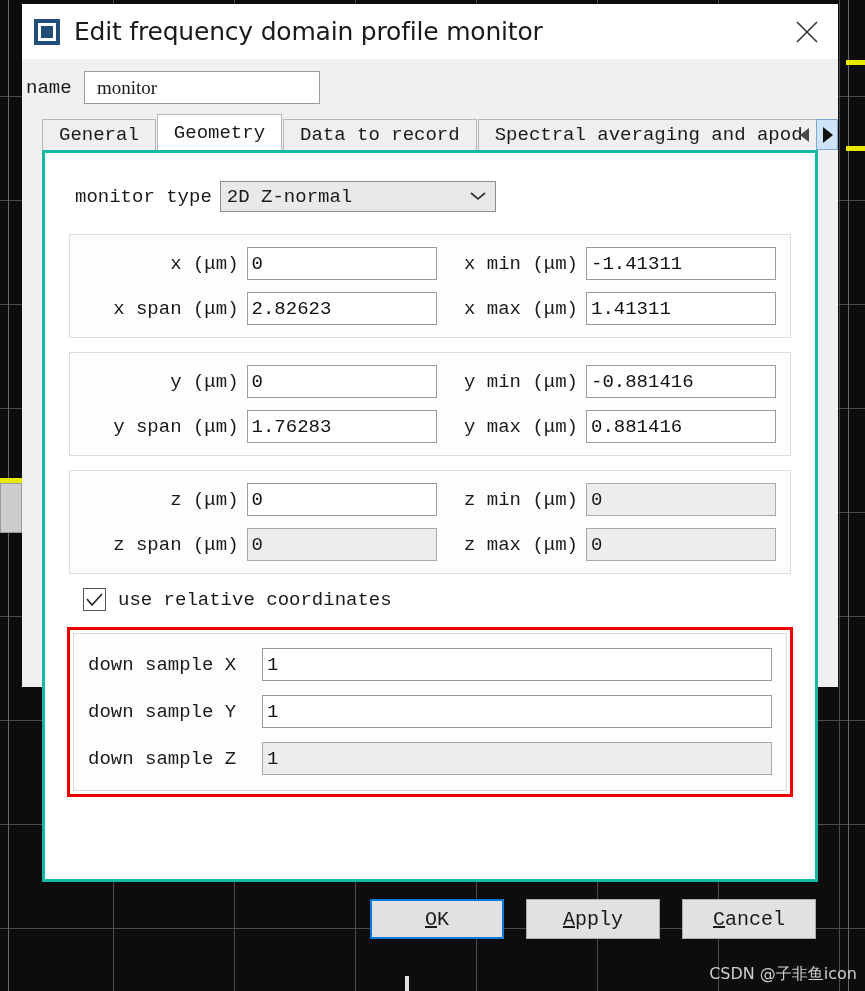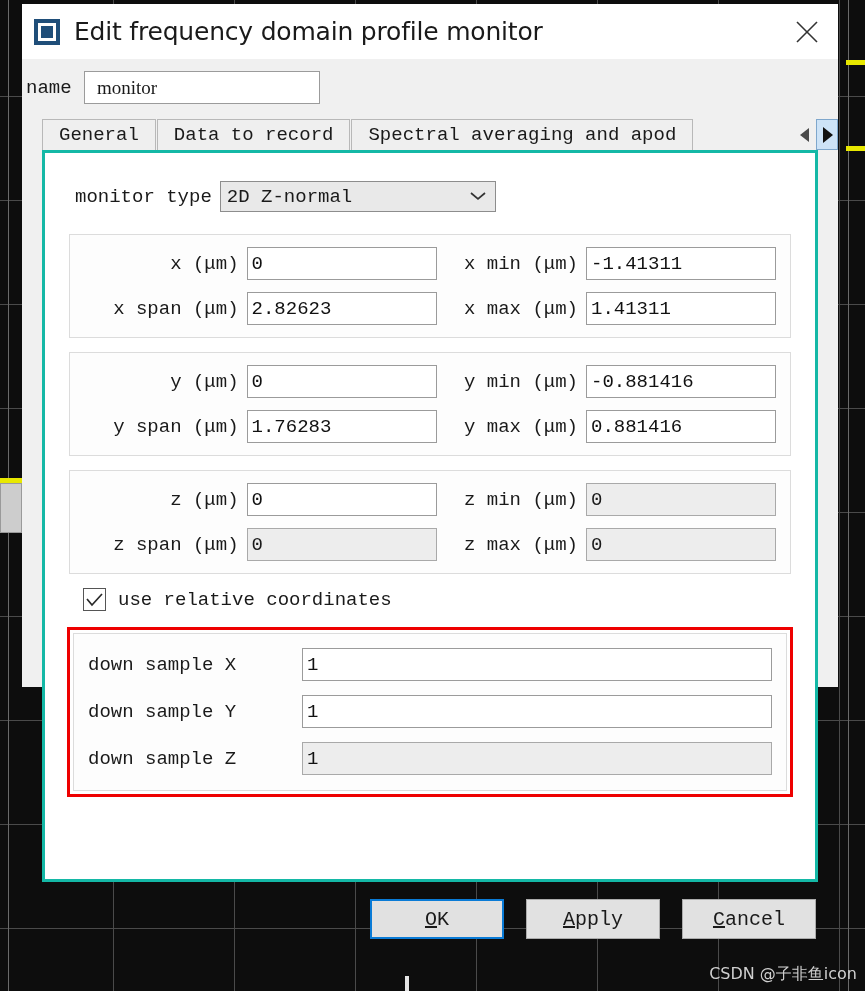--- a/index.html
+++ b/index.html
@@ -306,21 +306,20 @@
   .ds-group {
     border: 1px solid #dcdcdc;
     box-sizing: border-box;
     padding: 14px 14px 14px 14px;
     background: #fdfdfd;
   }
   .ds-row {
     display: flex;
     align-items: center;
     margin-bottom: 14px;
-    gap: 40px;
   }
   .ds-row:last-child { margin-bottom: 1px; }
   .ds-label {
     font-size: 19px;
     color: #1a1a1a;
     width: 174px;
     white-space: nowrap;
   }
   .ds-field {
     flex: 1 1 auto;
@@ -404,20 +403,21 @@
     </span>
   </div>
 
   <div class="name-row">
     <span class="name-label">name</span>
     <input class="name-input" type="text" value="monitor" style="">
   </div>
 
   <div class="tabstrip">
     <div class="tab">General</div>
+    <div class="tab active">Geometry</div>
     <div class="tab">Data to record</div>
     <div class="tab truncated">Spectral averaging and apod</div>
     <div class="tab-scroll">
       <span class="scroll-arrow">
         <svg width="14" height="18" viewBox="0 0 14 18" aria-hidden="true">
           <polygon points="11,2 11,16 2,9" fill="#4a4a4a"></polygon>
         </svg>
       </span>
       <span class="scroll-arrow hover">
         <svg width="14" height="18" viewBox="0 0 14 18" aria-hidden="true">

